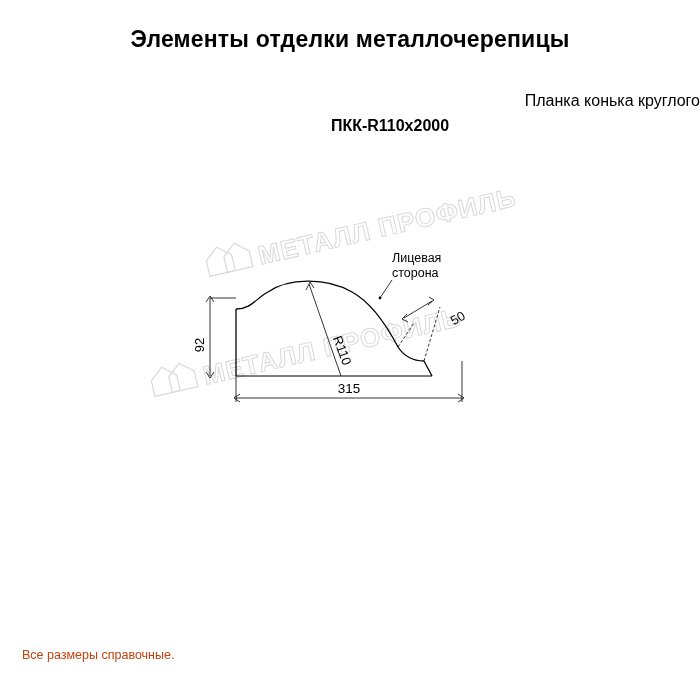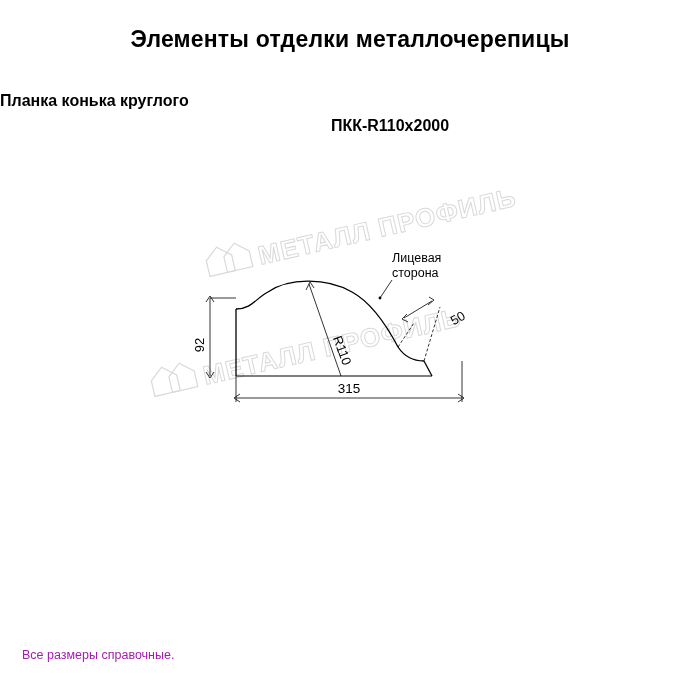--- a/index.html
+++ b/index.html
@@ -28,23 +28,23 @@
     text-align: center;
     font-size: 23px;
     font-weight: bold;
     letter-spacing: 0.2px;
   }
   .subtitle1 {
     position: absolute;
     top: 92px;
     left: 0;
     width: 700px;
-    text-align: left;
+    text-align: right;
     font-size: 16px;
-    font-weight: bold;
+    font-weight: normal;
   }
   .subtitle2 {
     position: absolute;
     top: 117px;
     left: 0;
     width: 700px;
     text-align: center;
     font-size: 16px;
     font-weight: bold;
     padding-left: 40px;
@@ -61,21 +61,21 @@
     top: 180px;
     left: 0;
     width: 700px;
     height: 300px;
     pointer-events: none;
   }
   .footer {
     position: absolute;
     left: 22px;
     font-size: 12.5px;
-    color: #a21caf;
+    color: #c2410c;
   }
   .footer.l1 { top: 648px; }
   .footer.l2 { top: 668px; }
   svg { display: block; }
   .wm-text {
     font-family: "Liberation Sans", sans-serif;
     font-size: 26px;
     font-weight: bold;
     fill: none;
     stroke: #d9d9d9;

